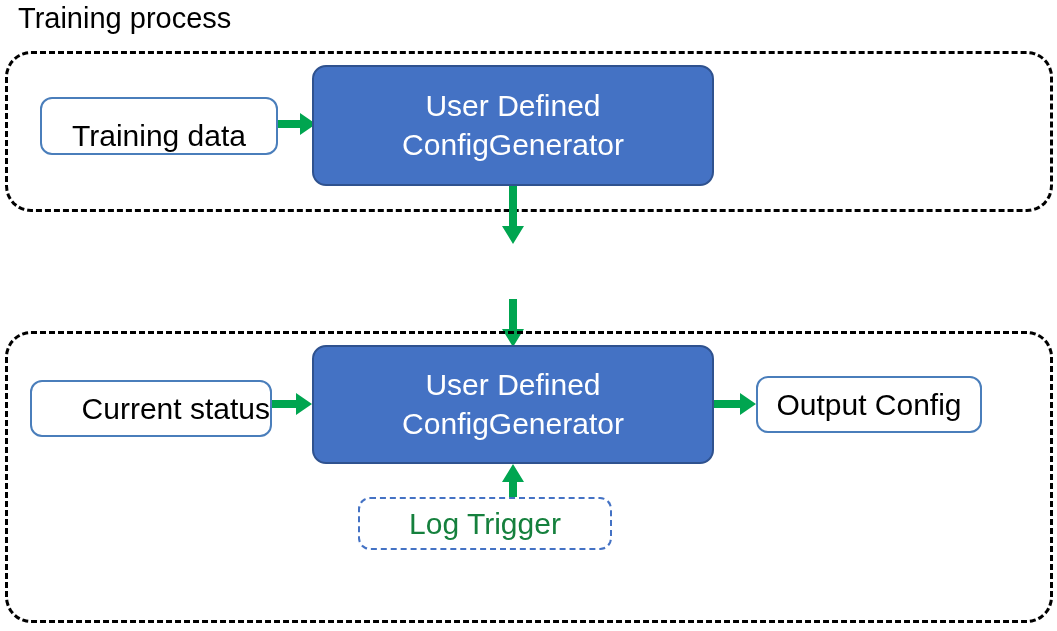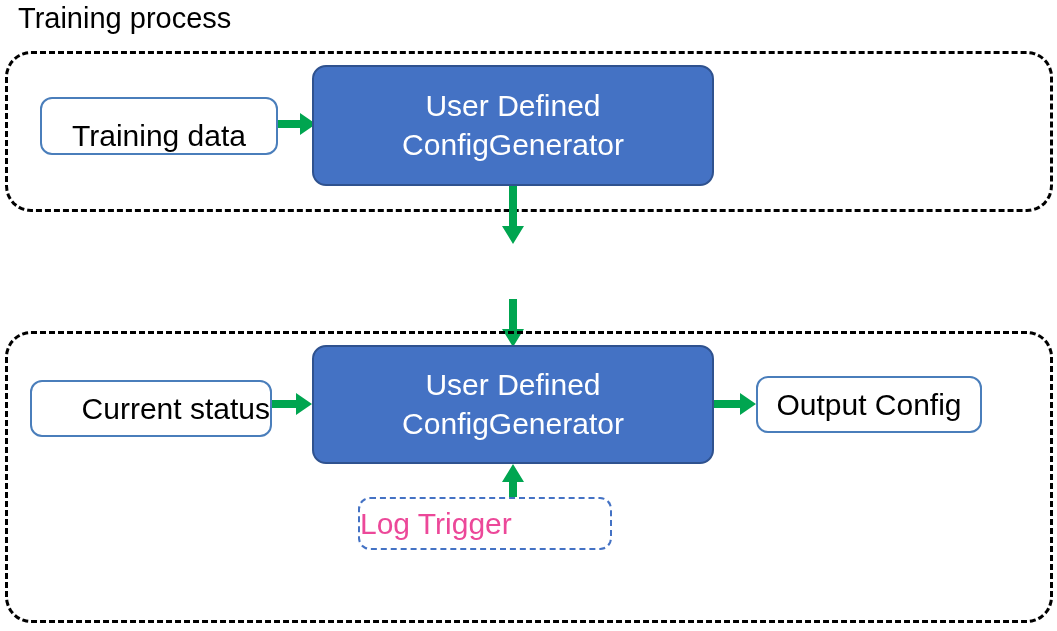--- a/index.html
+++ b/index.html
@@ -72,21 +72,22 @@
 
   
   .node-dashed-blue {
     position: absolute;
     box-sizing: border-box;
     background: #ffffff;
     border: 2px dashed #4472C4;
     border-radius: 12px;
     display: flex;
     align-items: center;
-    color: #ec4899;
+    justify-content: center;
+    color: #15803d;
     font-size: 30px;
     font-family: "Liberation Sans", sans-serif;
     white-space: nowrap;
   }
 
   
   .arrow {
     position: absolute;
   }
   .arrow svg { display: block; }

